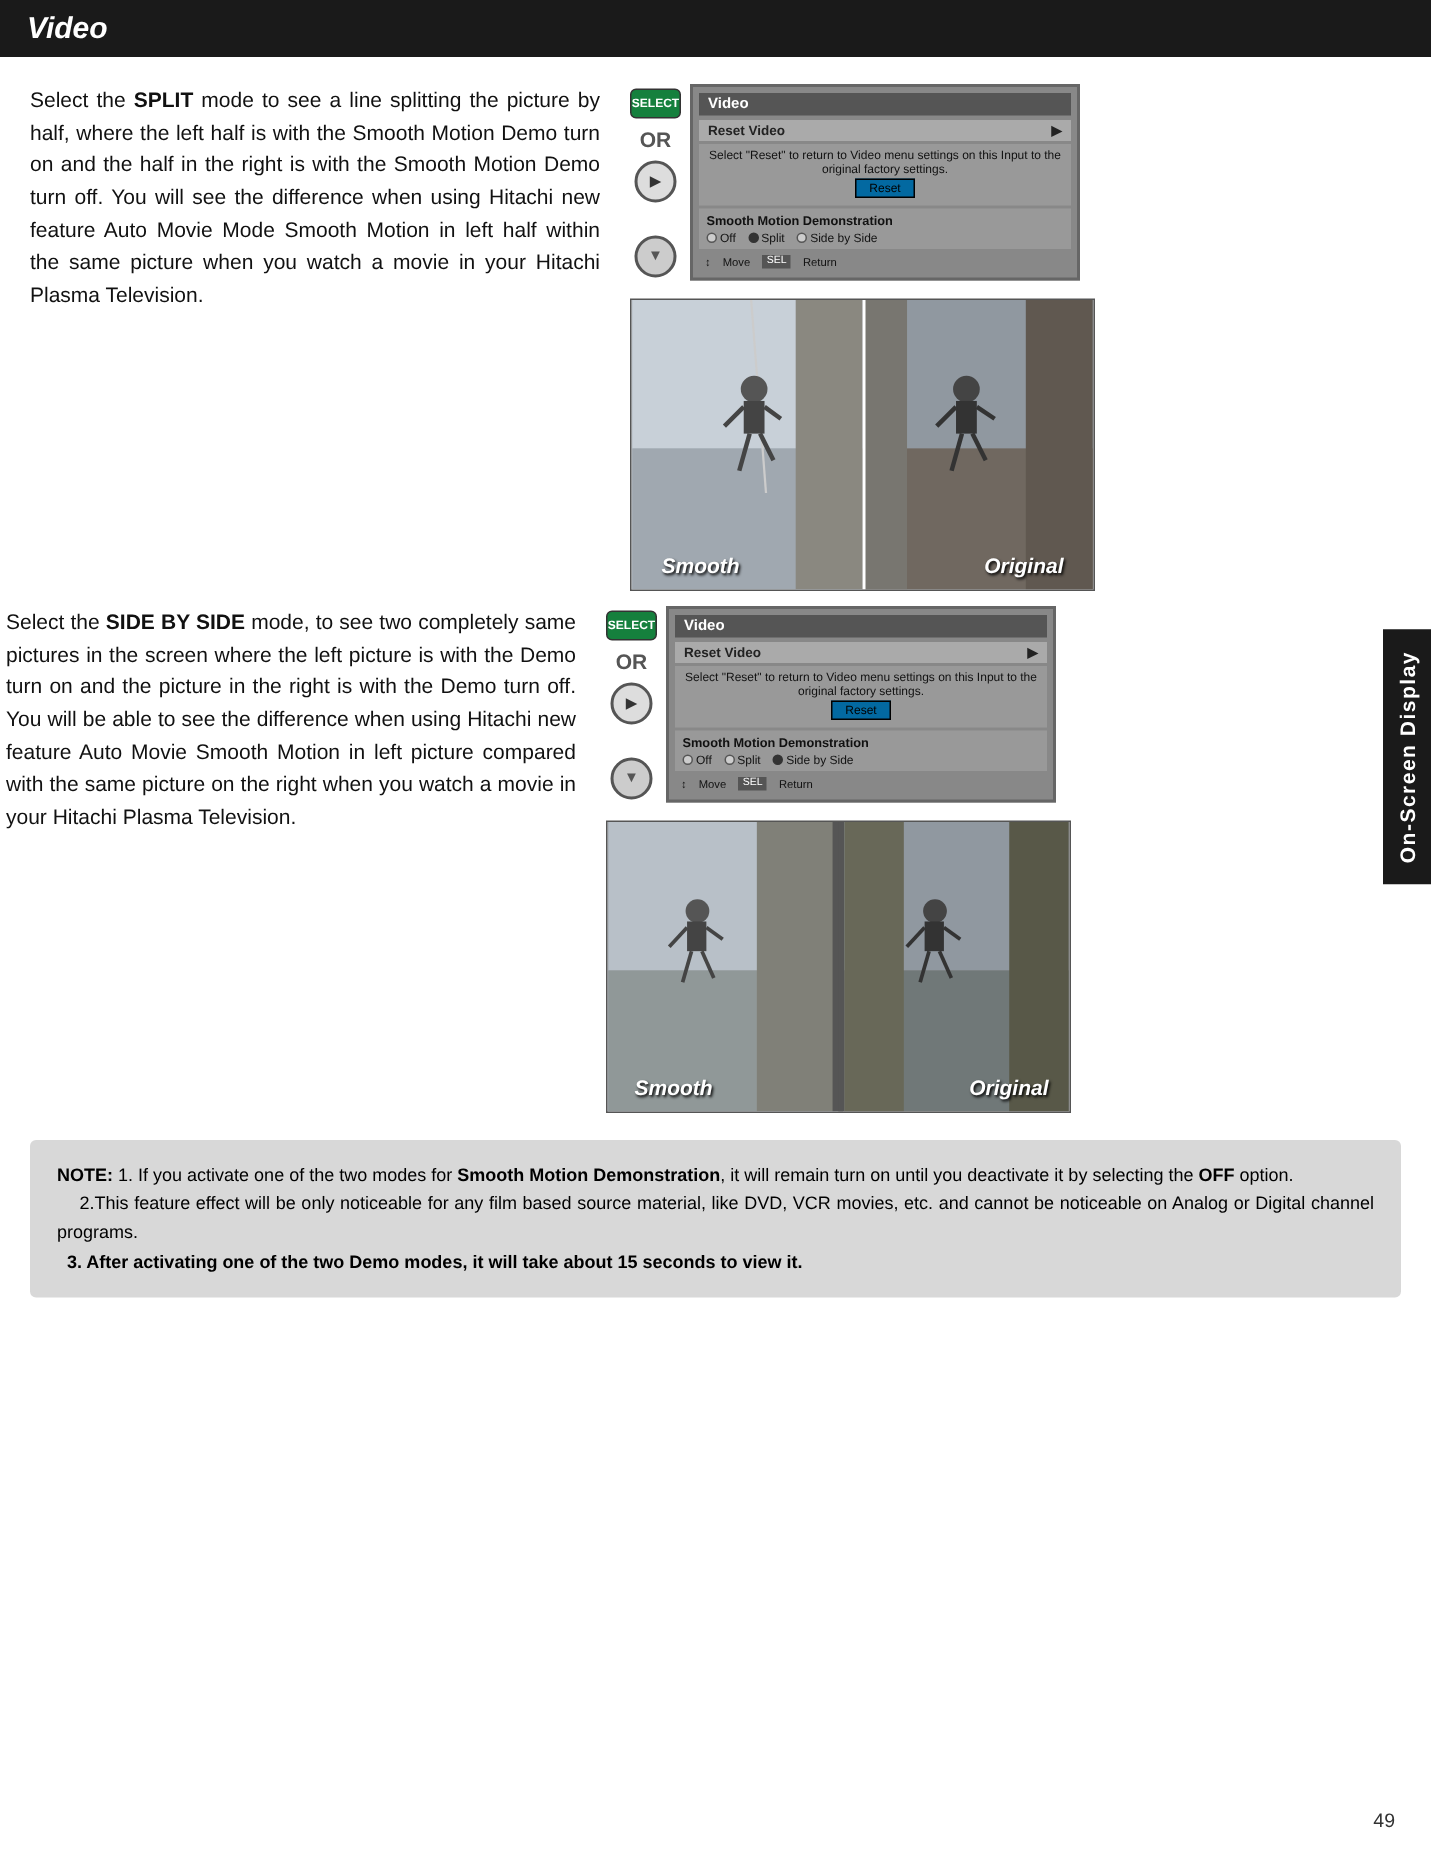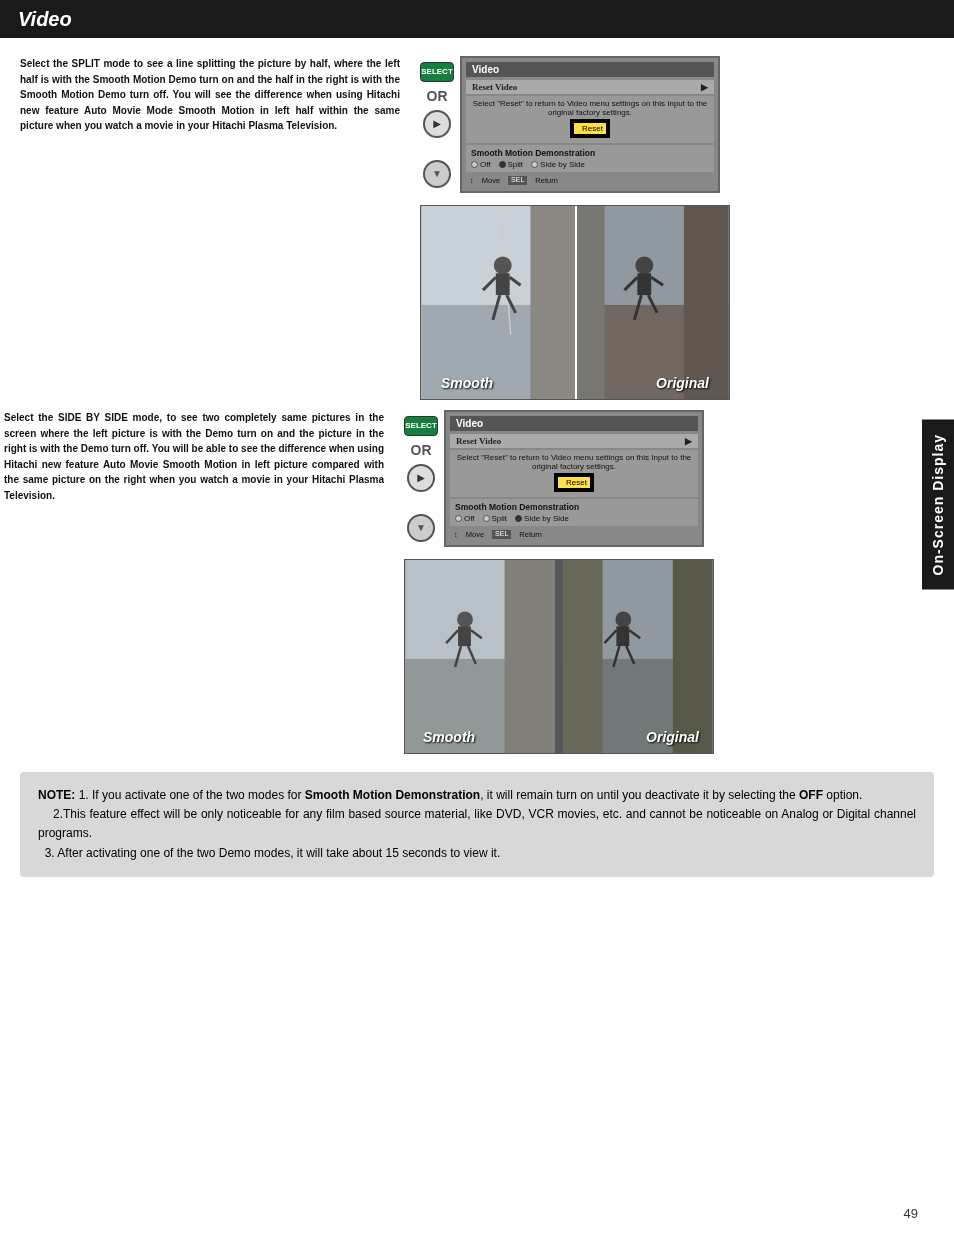--- a/index.html
+++ b/index.html
@@ -35,25 +35,24 @@
       padding: 18px 20px 10px 20px;
       gap: 20px;
     }
 
     
     .text-column {
       flex: 0 0 380px;
       max-width: 380px;
     }
     .text-column p {
-      font-size: 10px;
+      font-size: 14px;
       line-height: 1.55;
       text-align: justify;
       color: #111;
-      font-weight: bold;
     }
 
     
     .panels-column {
       flex: 1;
       display: flex;
       flex-direction: column;
       gap: 8px;
       align-items: flex-start;
     }
@@ -129,21 +128,20 @@
       padding: 2px 6px;
       margin-bottom: 3px;
     }
     .osd-menu-row {
       display: flex;
       justify-content: space-between;
       align-items: flex-start;
       background: #aaa;
       padding: 2px 6px;
       margin-bottom: 2px;
-      font-family: Liberation Serif, serif;
     }
     .osd-menu-row span {
       font-size: 9px;
       color: #222;
       font-weight: bold;
     }
     .osd-menu-row .arrow-right {
       font-size: 9px;
       color: #222;
     }
@@ -152,22 +150,22 @@
       padding: 3px 5px;
       margin-bottom: 2px;
     }
     .osd-reset-section .reset-text {
       font-size: 8px;
       color: #111;
       text-align: center;
       display: block;
     }
     .osd-reset-btn {
-      background: #fde047;
-      border: 4px solid #000000;
+      background: #0369a1;
+      border: 1px solid #000000;
       font-size: 8px;
       padding: 1px 8px;
       display: block;
       margin: 2px auto;
       text-align: center;
       width: 40px;
     }
     .osd-smooth-section {
       background: #999;
       padding: 3px 5px;
@@ -332,21 +330,21 @@
       padding: 14px 8px;
       font-size: 14px;
       font-weight: bold;
       letter-spacing: 1px;
     }
 
     
     .page-number {
       position: absolute;
       bottom: 14px;
-      right: 36px;
+      right: 24px;
       font-size: 13px;
       color: #333;
     }
 
     
     .scene-svg {
       width: 100%;
       height: 100%;
       position: absolute;
       top: 0; left: 0;
@@ -572,21 +570,21 @@
 </div>
 
 <div class="note-section">
   <p>
     <span class="note-bold-italic">NOTE:</span>
     <span> 1. If you activate one of the two modes for <span class="note-bold-italic">Smooth Motion Demonstration</span>, it will remain turn on until you deactivate it by selecting the <span class="note-bold-italic">OFF</span> option.</span>
   </p>
   <p style="text-align:justify; font-size:12px; line-height:1.6;">
     &nbsp;&nbsp;&nbsp;&nbsp;2.This feature effect will be only noticeable for any film based source material, like DVD, VCR movies, etc. and cannot be noticeable on Analog or Digital channel programs.
   </p>
-  <p style="text-align:justify; font-size:12px; line-height:1.6;">
+  <p style="text-align:justify; font-size:12px; line-height:1.6;font-weight:bold;">
     &nbsp;&nbsp;3. After activating one of the two Demo modes, it will take about 15 seconds to view it.
   </p>
 </div>
 
 <div class="vertical-tab">
   <span>On-Screen Display</span>
 </div>
 
 <div class="page-number">49</div>
 

